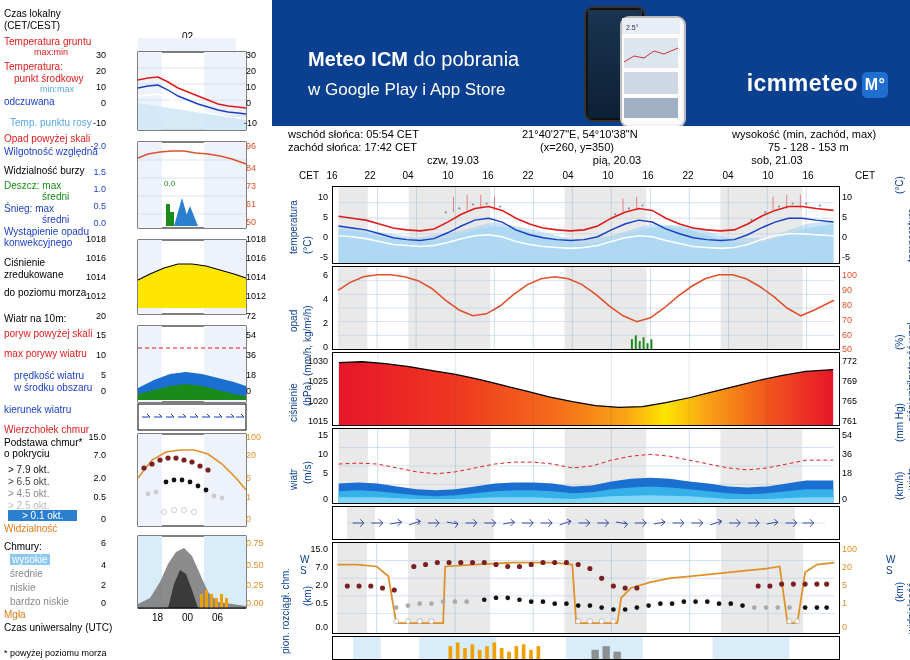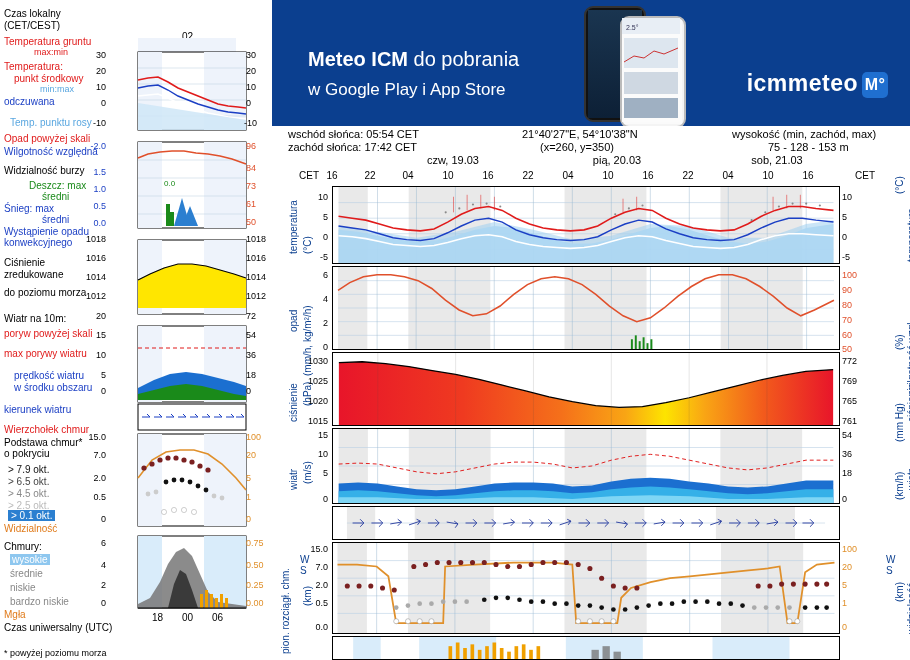--- a/index.html
+++ b/index.html
@@ -58,21 +58,21 @@
 
     <div class="lbl red" style="left:4px;top:61px;">Temperatura:</div>
     <div class="lbl red" style="left:14px;top:73px;">punkt środkowy</div>
     <div class="lbl ltblue" style="left:40px;top:84px;font-size:9px;">min:max</div>
     <div class="lbl blue" style="left:4px;top:96px;">odczuwana</div>
     <div class="lbl ltblue" style="left:10px;top:117px;">Temp. punktu rosy</div>
 
     <div class="lbl red" style="left:4px;top:133px;">Opad powyżej skali</div>
     <div class="lbl blue" style="left:4px;top:146px;">Wilgotność względna</div>
     <div class="lbl" style="left:4px;top:165px;">Widzialność burzy</div>
-    <div class="lbl green" style="left:4px;top:180px;margin-left:25px;">Deszcz:  max</div>
+    <div class="lbl green" style="left:4px;top:180px;">Deszcz:  max</div>
     <div class="lbl green" style="left:42px;top:191px;">średni</div>
     <div class="lbl blue" style="left:4px;top:203px;">Śnieg:  max</div>
     <div class="lbl blue" style="left:42px;top:214px;">średni</div>
     <div class="lbl blue" style="left:4px;top:226px;">Wystąpienie opadu</div>
     <div class="lbl blue" style="left:4px;top:237px;">konwekcyjnego</div>
 
     <div class="lbl" style="left:4px;top:257px;">Ciśnienie</div>
     <div class="lbl" style="left:4px;top:269px;">zredukowane</div>
     <div class="lbl" style="left:4px;top:287px;">do poziomu morza</div>
 
@@ -83,21 +83,21 @@
     <div class="lbl blue" style="left:14px;top:382px;">w środku obszaru</div>
     <div class="lbl blue" style="left:4px;top:404px;">kierunek wiatru</div>
 
     <div class="lbl red" style="left:4px;top:424px;">Wierzchołek chmur</div>
     <div class="lbl" style="left:4px;top:437px;">Podstawa chmur*</div>
     <div class="lbl" style="left:4px;top:448px;">o pokryciu</div>
     <div class="lbl" style="left:8px;top:464px;color:#111;">&gt; 7.9 okt.</div>
     <div class="lbl" style="left:8px;top:476px;color:#444;">&gt; 6.5 okt.</div>
     <div class="lbl" style="left:8px;top:488px;color:#888;">&gt; 4.5 okt.</div>
     <div class="lbl" style="left:8px;top:500px;color:#bbb;">&gt; 2.5 okt.</div>
-    <div class="lbl" style="left:8px;top:510px;color:#fff;background:#2b7fd0;padding:0 3px;">&gt; 0.1 okt.</div>
+    <div class="lbl" style="left:8px;top:510px;color:#fff;background:#2b7fd0;padding:0 14px;">&gt; 0.1 okt.</div>
     <div class="lbl orange" style="left:4px;top:523px;">Widzialność</div>
 
     <div class="lbl" style="left:4px;top:541px;">Chmury:</div>
     <div class="lbl" style="left:10px;top:554px;color:#fff;background:#8ec7ef;padding:0 2px;">wysokie</div>
     <div class="lbl grey" style="left:10px;top:568px;">średnie</div>
     <div class="lbl grey" style="left:10px;top:582px;">niskie</div>
     <div class="lbl grey" style="left:10px;top:596px;">bardzo niskie</div>
     <div class="lbl orange" style="left:4px;top:609px;">Mgła</div>
     <div class="lbl" style="left:4px;top:622px;">Czas uniwersalny (UTC)</div>
     <div class="lbl" style="left:4px;top:648px;font-size:9px;">* powyżej poziomu morza</div>

